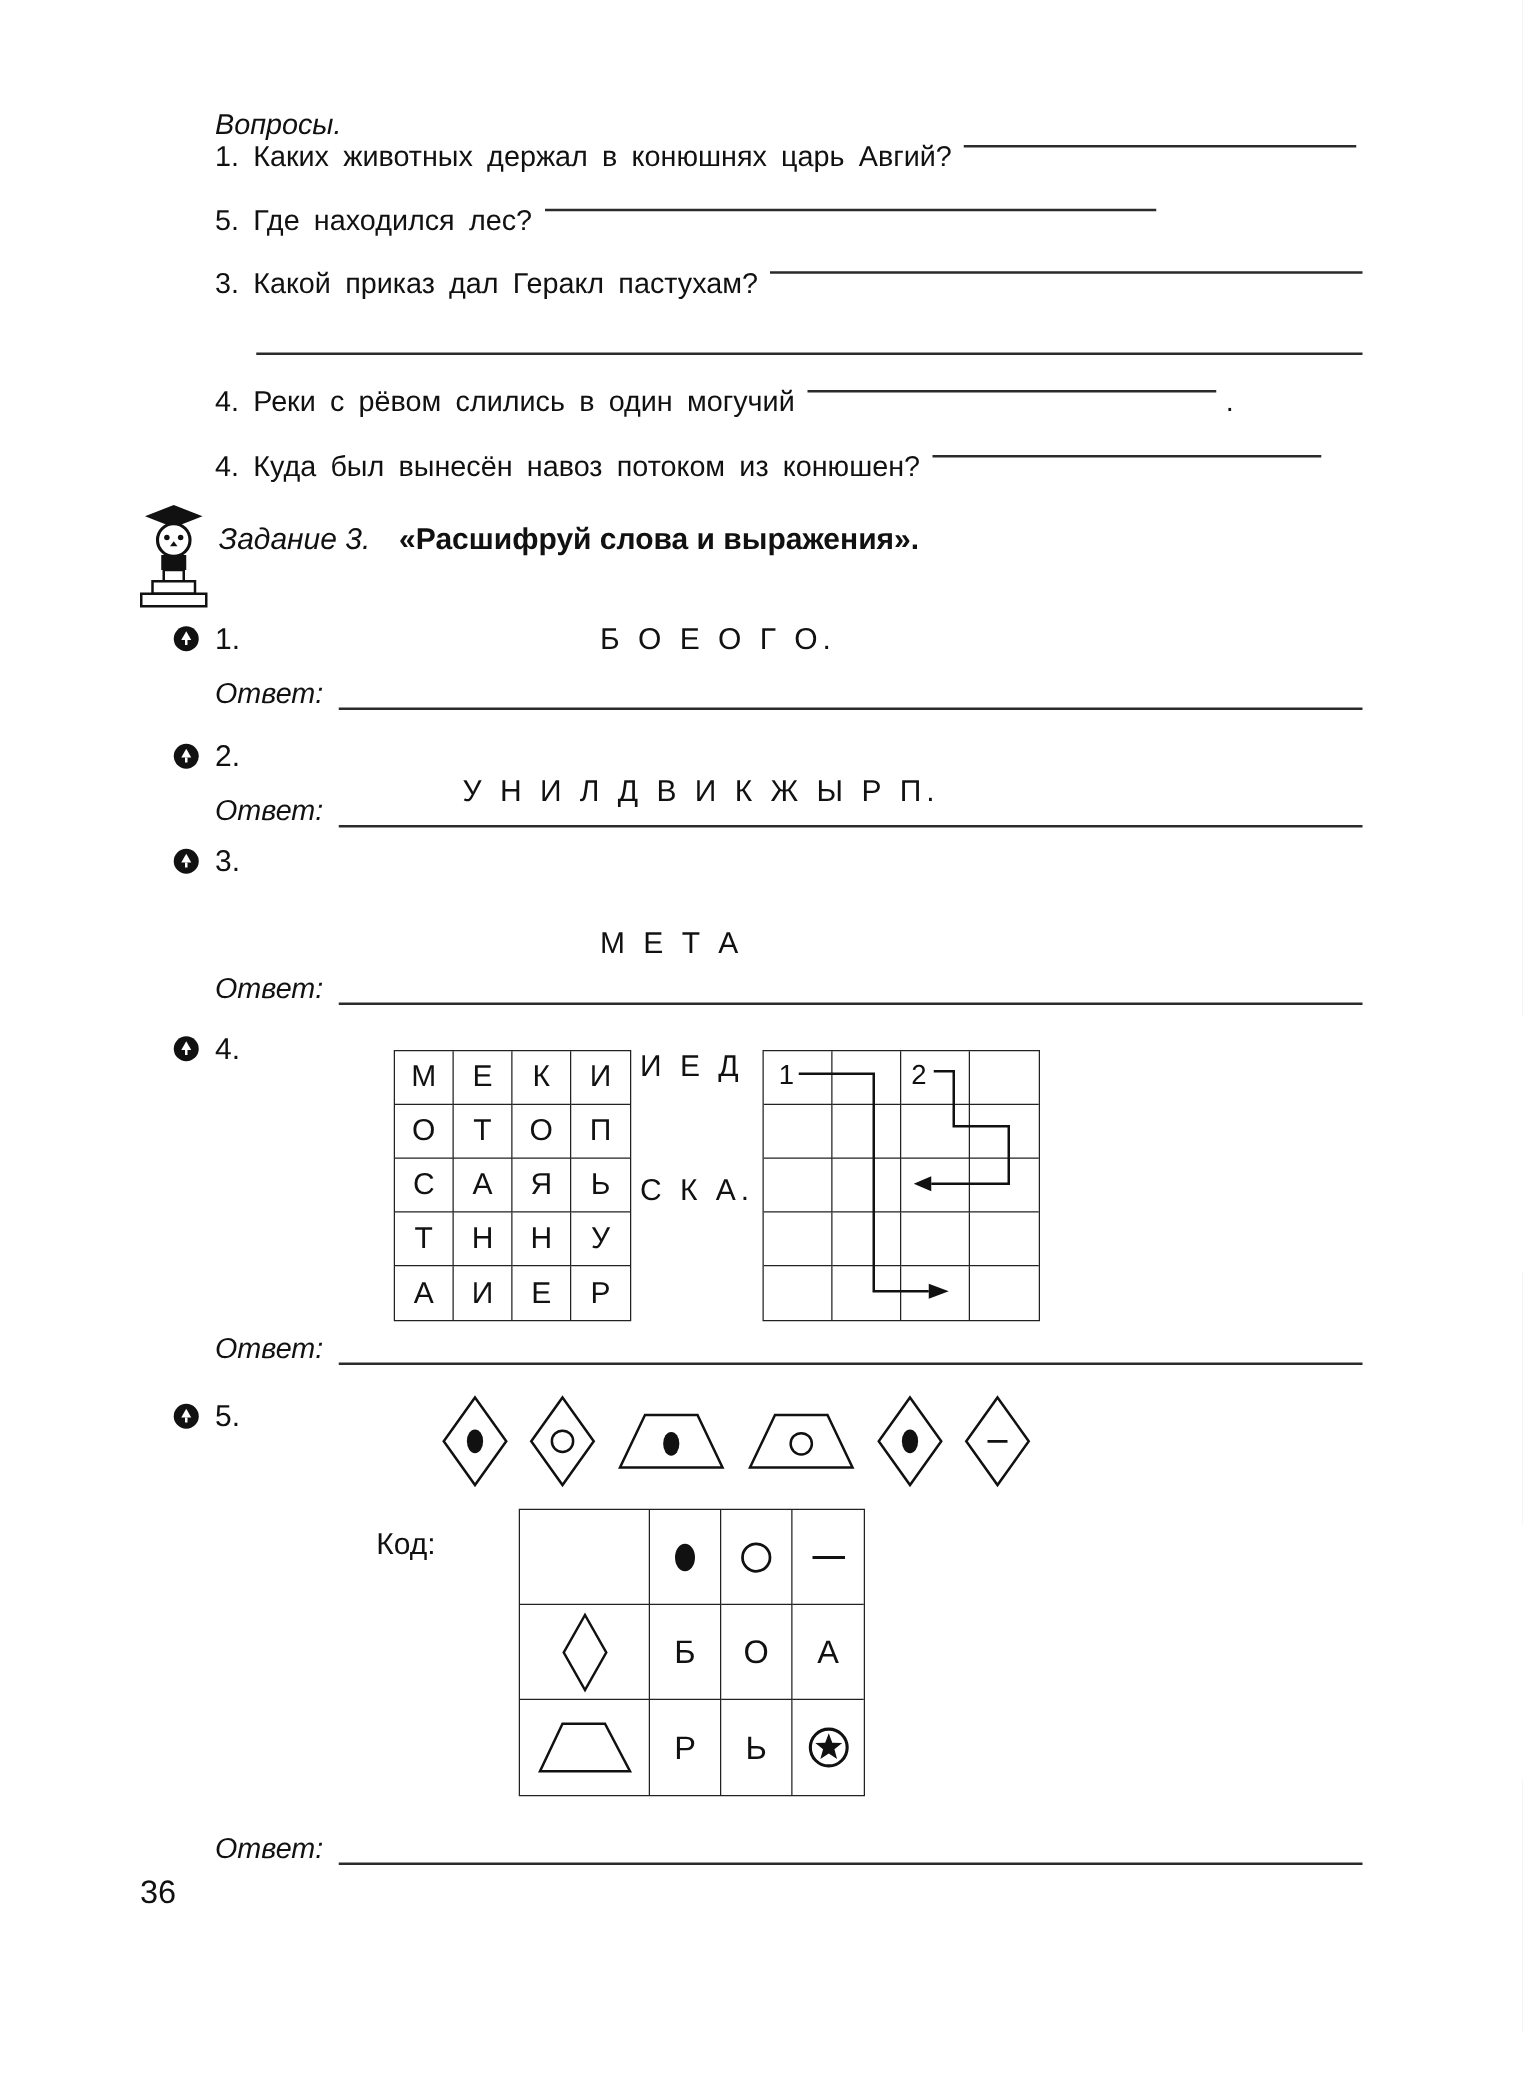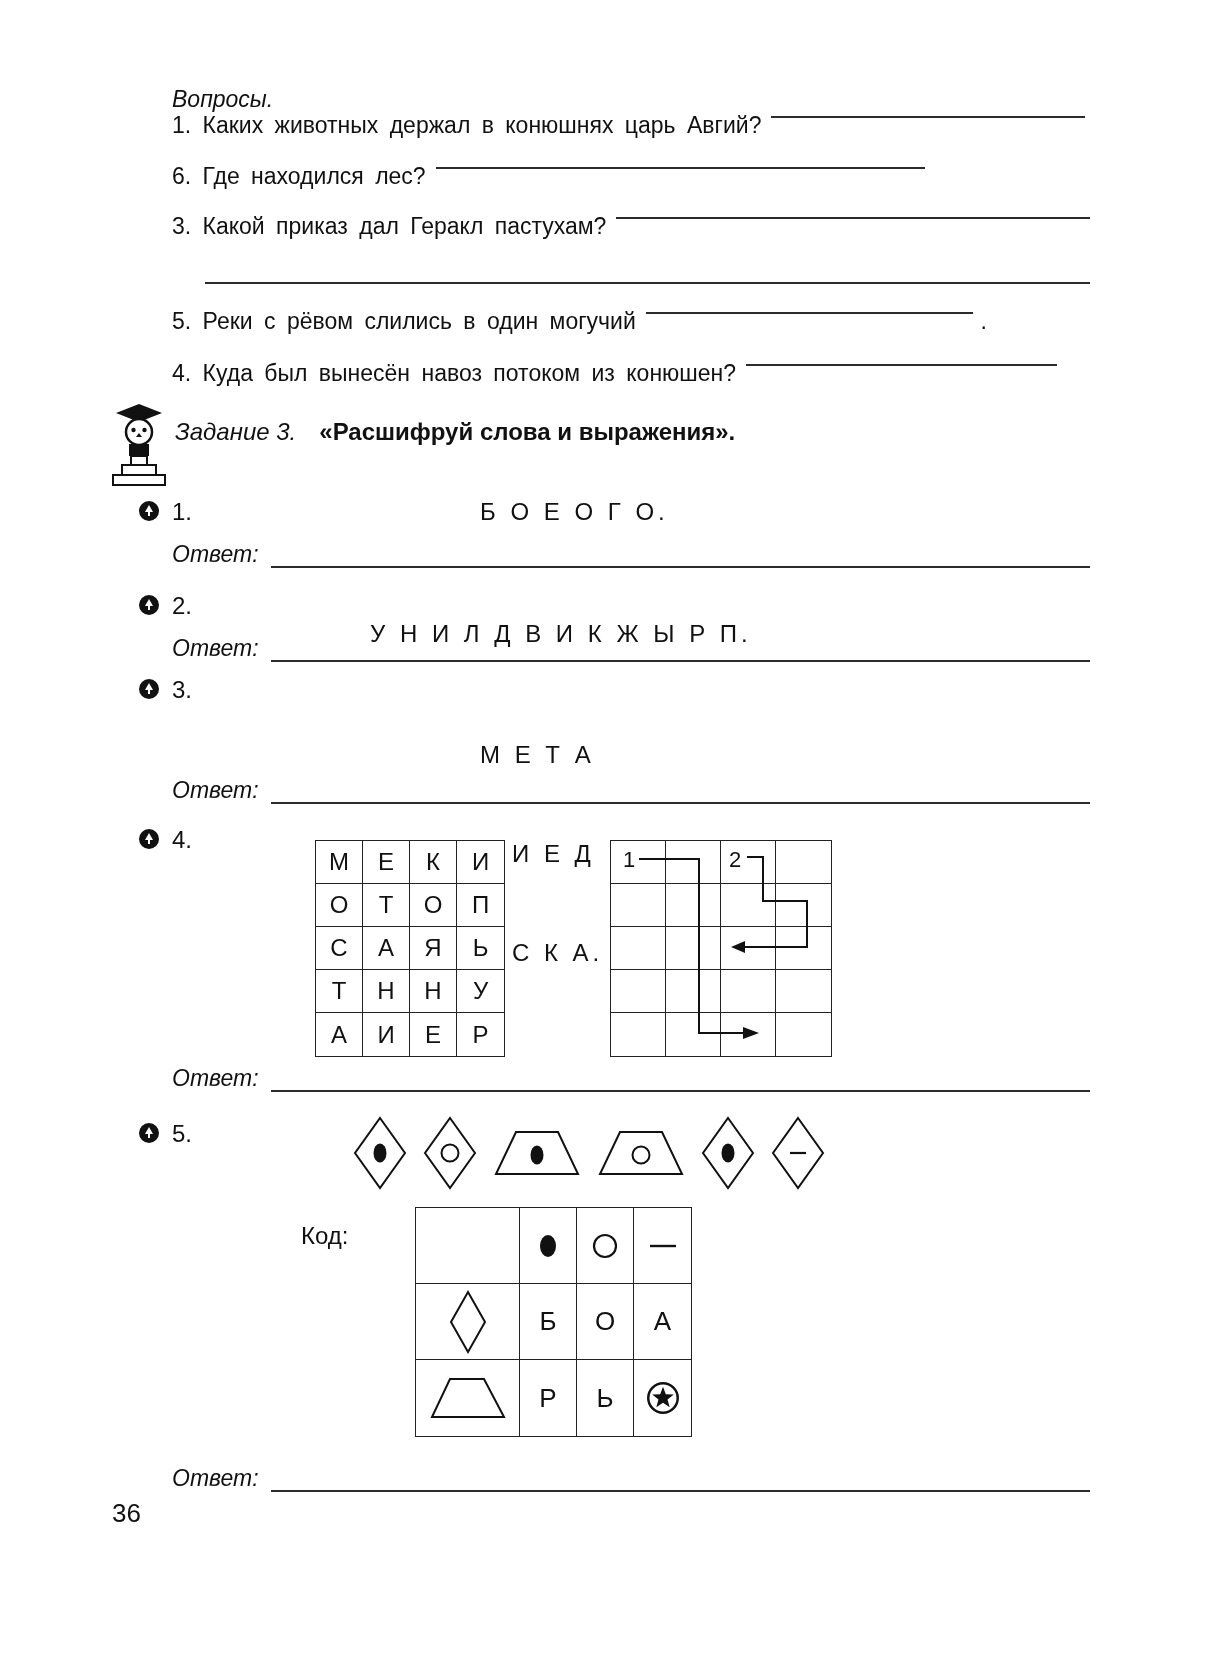--- a/index.html
+++ b/index.html
@@ -59,33 +59,33 @@
 <div class="page">
 
   <div class="abs q-heading">Вопросы.</div>
 
   <div class="abs q-row" style="top:112px; width:913px;">
     <span class="q-text">1. Каких животных держал в конюшнях царь Авгий?</span>
     <span class="fill-line"></span>
   </div>
 
   <div class="abs q-row" style="top:163px; width:753px;">
-    <span class="q-text">6. Где находился лес?</span>
+    <span class="q-text">5. Где находился лес?</span>
     <span class="fill-line"></span>
   </div>
 
   <div class="abs q-row" style="top:213px; width:918px;">
     <span class="q-text">3. Какой приказ дал Геракл пастухам?</span>
     <span class="fill-line"></span>
   </div>
 
   <div class="abs blank-line" style="left:205px; top:264px; width:885px;"></div>
 
   <div class="abs q-row" style="top:308px; width:815px;">
-    <span class="q-text">5. Реки с рёвом слились в один могучий</span>
+    <span class="q-text">4. Реки с рёвом слились в один могучий</span>
     <span class="fill-line"></span>
     <span class="q-suffix">.</span>
   </div>
 
   <div class="abs q-row" style="top:360px; width:885px;">
     <span class="q-text">4. Куда был вынесён навоз потоком из конюшен?</span>
     <span class="fill-line"></span>
   </div>
 
   <div class="abs" style="left:108px; top:400px;">

